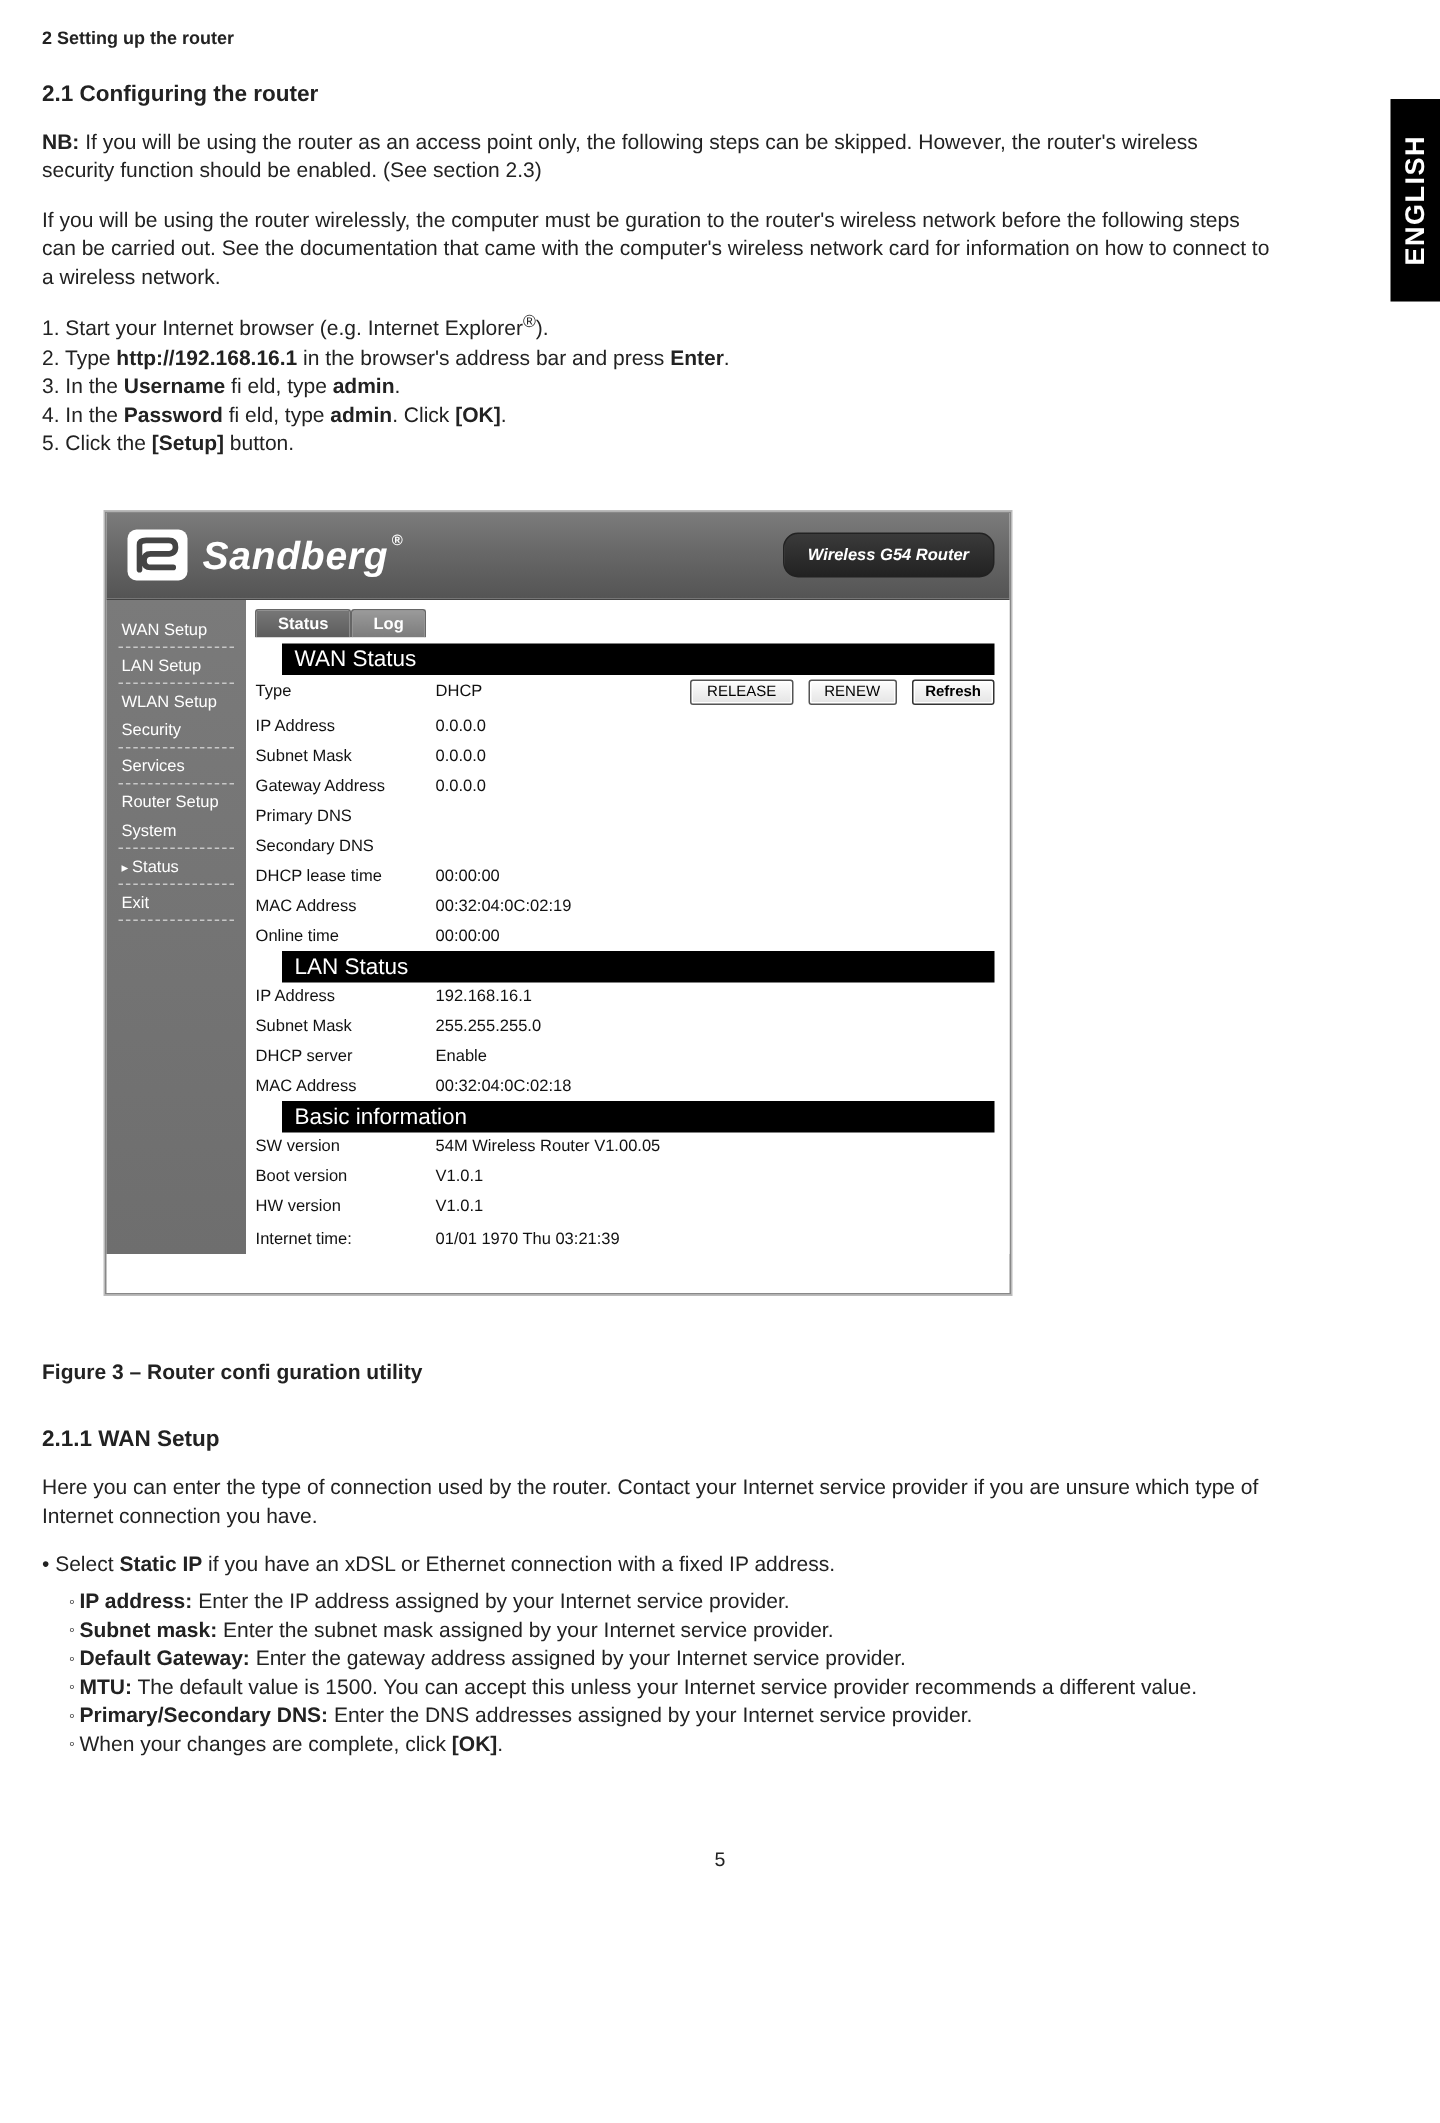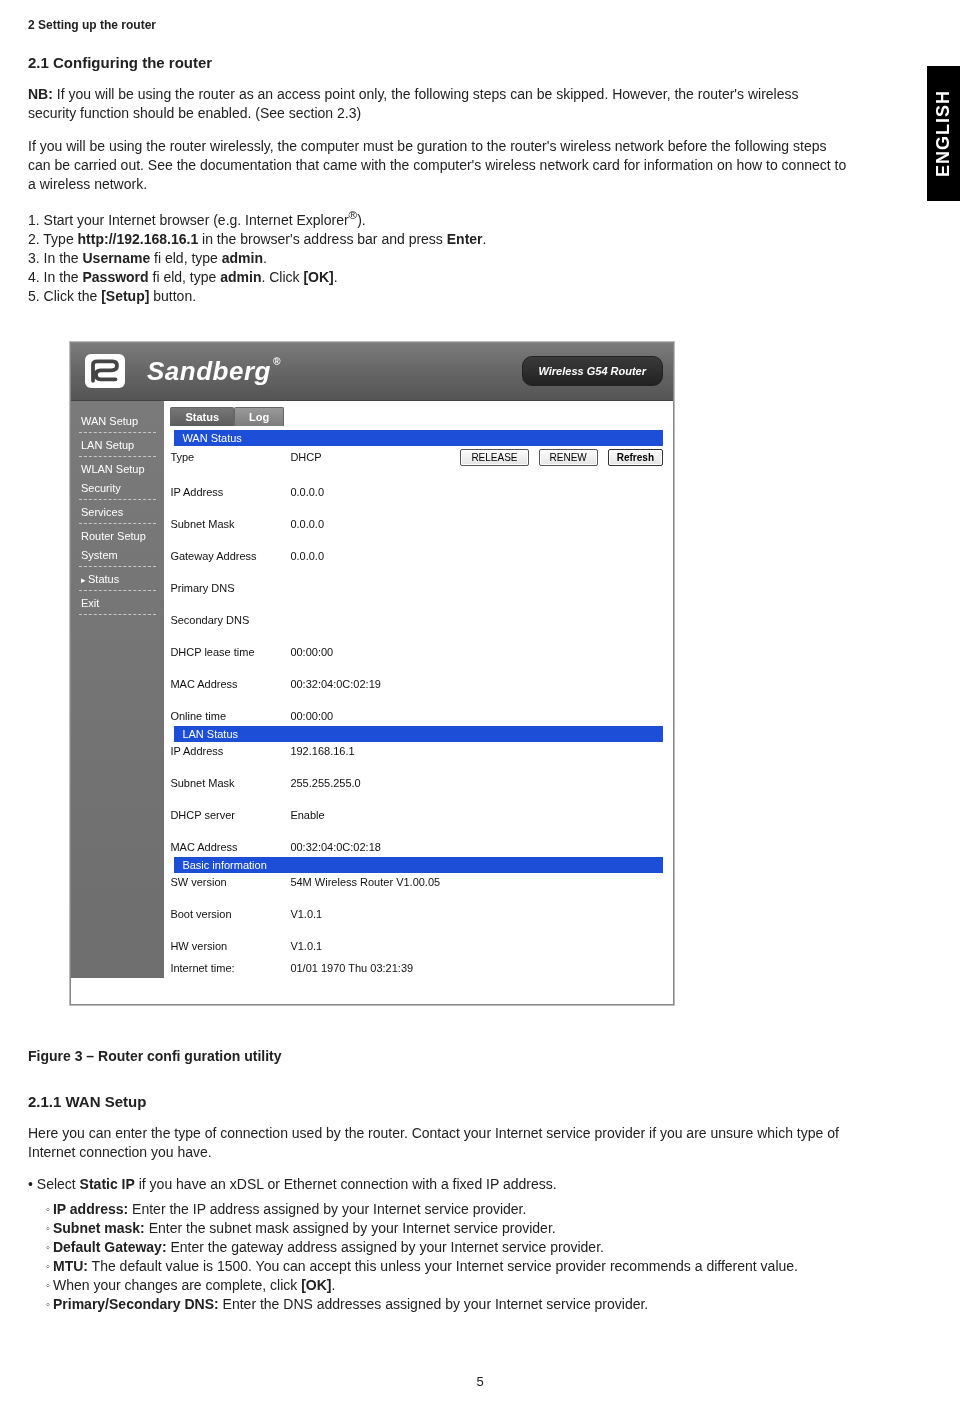--- a/index.html
+++ b/index.html
@@ -48,21 +48,21 @@
   .router-header {
     height: 58px;
     background: linear-gradient(#7b7b7b,#6a6a6a 40%,#545454);
     display: flex;
     align-items: center;
     justify-content: space-between;
     padding: 0 10px 0 14px;
     border-bottom: 1px solid #444;
   }
   .brand {
-    display: flex; align-items: center; gap: 22px;
+    display: flex; align-items: center; gap: 10px;
     color: #fff; font-weight: bold; font-style: italic;
     font-size: 26px; letter-spacing: 0.5px;
     font-family: Arial, sans-serif;
   }
   .brand-logo {
     width: 40px; height: 34px; background:#fff; border-radius:6px;
     display:flex;align-items:center;justify-content:center;
   }
   .brand-logo svg { width: 30px; height: 26px; }
   .trademark { font-size: 10px; vertical-align: top; margin-left:2px;}
@@ -90,24 +90,24 @@
   }
   .tabs { display:flex; gap:0; margin-left:6px; margin-bottom:4px;}
   .tab {
     background: linear-gradient(#9a9a9a,#7c7c7c);
     color:#fff; font-size:11px; font-weight:bold;
     padding:3px 14px; border:1px solid #666; border-bottom:none;
     border-radius: 2px 2px 0 0; cursor:pointer;
   }
   .tab.active { background: linear-gradient(#777,#5c5c5c); }
   .section-bar {
-    background:#1d4ed8; color:#fff; font-size:11px; font-weight: normal;
-    padding:2px 8px; margin: 2px 0 3px 10px;
-  }
-  .grid { display:grid; grid-template-columns: 120px 170px 1fr; row-gap:20px; margin-left:6px; margin-bottom:4px; align-items:center;}
+    background:#000000; color:#fff; font-size:15px; font-weight: normal;
+    padding:2px 8px; margin: 2px 0 3px 24px;
+  }
+  .grid { display:grid; grid-template-columns: 120px 170px 1fr; row-gap:8px; margin-left:6px; margin-bottom:4px; align-items:center;}
   .grid .label { color:#111; }
   .grid .value { color:#111; }
   .btn-row { display:flex; gap:10px; align-items:center; }
   .ui-btn {
     font-size:10px; padding:2px 10px; border:1px solid #555;
     background: linear-gradient(#fdfdfd,#e4e4e4);
     border-radius:2px; cursor:pointer;
     box-shadow: inset 0 0 0 1px #fff;
   }
   .ui-btn.refresh {
@@ -273,18 +273,18 @@
 
 <div class="bullet-block">
   <div>
     <span>• Select </span><b>Static IP</b><span> if you have an xDSL or Ethernet connection with a fixed IP address.</span>
   </div>
   <div class="subbullets">
     <div class="row"><b>IP address:</b><span> Enter the IP address assigned by your Internet service provider.</span></div>
     <div class="row"><b>Subnet mask:</b><span> Enter the subnet mask assigned by your Internet service provider.</span></div>
     <div class="row"><b>Default Gateway:</b><span> Enter the gateway address assigned by your Internet service provider.</span></div>
     <div class="row"><b>MTU:</b><span> The default value is 1500. You can accept this unless your Internet service provider recommends a different value.</span></div>
+    <div class="row"><b>Primary/Secondary DNS:</b><span> Enter the DNS addresses assigned by your Internet service provider.</span></div>
     <div class="row"><span>When your changes are complete, click </span><b>[OK]</b><span>.</span></div>
-    <div class="row"><b>Primary/Secondary DNS:</b><span> Enter the DNS addresses assigned by your Internet service provider.</span></div>
   </div>
 </div>
 
 <div class="page-num">5</div>
 
 </body></html>

